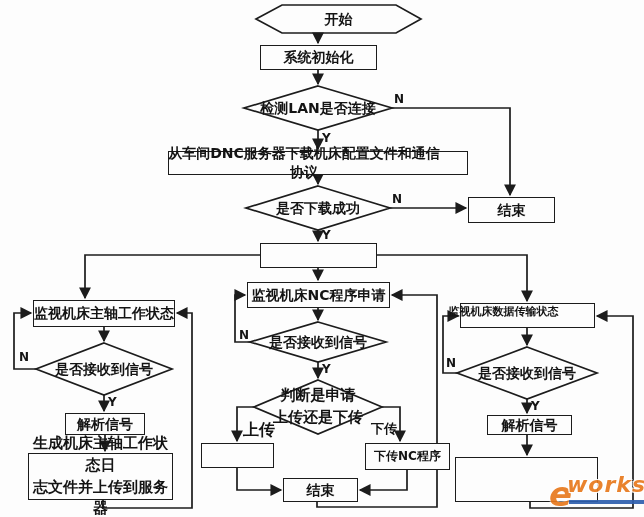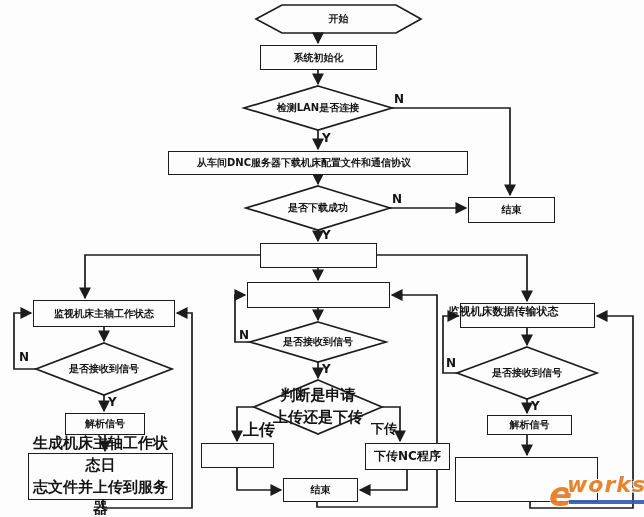--- a/index.html
+++ b/index.html
@@ -6,21 +6,21 @@
   #stage{
     position:relative;width:644px;height:517px;background:#fdfdfd;overflow:hidden;
     font-family:"DejaVu Sans","Liberation Sans",sans-serif;color:#141414;
   }
   #wires{position:absolute;left:0;top:0;width:644px;height:517px;}
   .box{
     position:absolute;background:#fdfdfd;border:1.7px solid #1c1c1c;box-sizing:border-box;
   }
   .lbl{
     position:absolute;display:flex;align-items:center;justify-content:center;
-    text-align:center;font-weight:bold;font-size:10px;line-height:1.35;
+    text-align:center;font-weight:bold;font-size:14px;line-height:1.35;
     white-space:pre-line;box-sizing:border-box;
   }
   .small{font-size:15px;line-height:1.45;}
   .elbl{
     position:absolute;font-weight:bold;font-size:12px;color:#141414;
   }
   #watermark{
     position:absolute;left:549px;top:466px;width:110px;height:48px;opacity:.92;
     font-style:italic;font-weight:bold;pointer-events:none;
   }
@@ -107,20 +107,21 @@
   <div class="lbl" style="left:260px;top:45px;width:117px;height:25px">系统初始化</div>
   <div class="lbl" style="left:248px;top:94px;width:140px;height:28px">检测LAN是否连接</div>
   <div class="lbl" style="left:168px;top:151px;width:272px;height:24px">从车间DNC服务器下载机床配置文件和通信协议</div>
   <div class="lbl" style="left:248px;top:194px;width:140px;height:28px">是否下载成功</div>
   <div class="lbl" style="left:468px;top:197px;width:87px;height:26px">结束</div>
   <div class="lbl" style="left:33px;top:300px;width:142px;height:27px">监视机床主轴工作状态</div>
   <div class="lbl" style="left:36px;top:355px;width:136px;height:28px">是否接收到信号</div>
   <div class="lbl" style="left:65px;top:413px;width:80px;height:22px">解析信号</div>
   <div class="lbl small" style="left:28px;top:453px;width:145px;height:47px">生成机床主轴工作状态日
 志文件并上传到服务器</div>
+  <div class="lbl" style="left:247px;top:282px;width:143px;height:26px">监视机床NC程序申请</div>
   <div class="lbl" style="left:250px;top:328px;width:136px;height:28px">是否接收到信号</div>
   <div class="lbl small" style="left:258px;top:385px;width:120px;height:44px">判断是申请
 上传还是下传</div>
   <div class="lbl" style="left:365px;top:443px;width:85px;height:27px;font-size:12px">下传NC程序</div>
   <div class="lbl" style="left:283px;top:478px;width:75px;height:24px">结束</div>
   <div class="lbl" style="left:436px;top:303px;width:135px;height:18px;font-size:11px">监视机床数据传输状态</div>
   <div class="lbl" style="left:459px;top:359px;width:136px;height:28px">是否接收到信号</div>
   <div class="lbl" style="left:487px;top:415px;width:85px;height:20px">解析信号</div>
 
   <span class="elbl" style="left:394px;top:92px">N</span>

